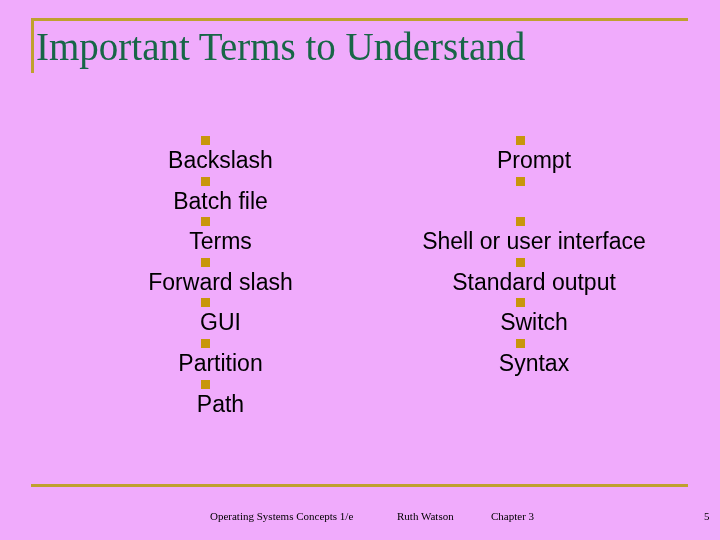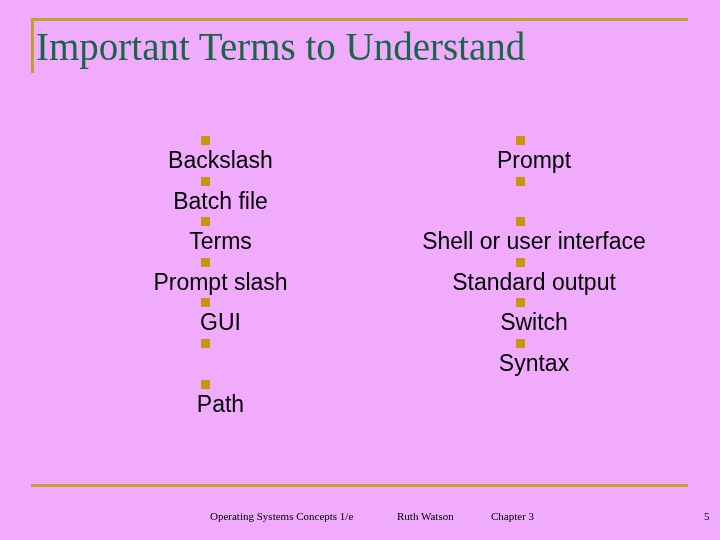--- a/index.html
+++ b/index.html
@@ -156,30 +156,31 @@
         <span class="bullet-text">Batch file</span>
       </div>
 
       <div class="bullet-row">
         <span class="bullet-marker"></span>
         <span class="bullet-text">Terms</span>
       </div>
 
       <div class="bullet-row">
         <span class="bullet-marker"></span>
-        <span class="bullet-text">Prompt slash</span>
+        <span class="bullet-text">Forward slash</span>
       </div>
 
       <div class="bullet-row">
         <span class="bullet-marker"></span>
         <span class="bullet-text">GUI</span>
       </div>
 
       <div class="bullet-row">
         <span class="bullet-marker"></span>
+        <span class="bullet-text">Partition</span>
       </div>
 
       <div class="bullet-row">
         <span class="bullet-marker"></span>
         <span class="bullet-text">Path</span>
       </div>
 
     </div>
 
     <div class="bullet-col col-right">

